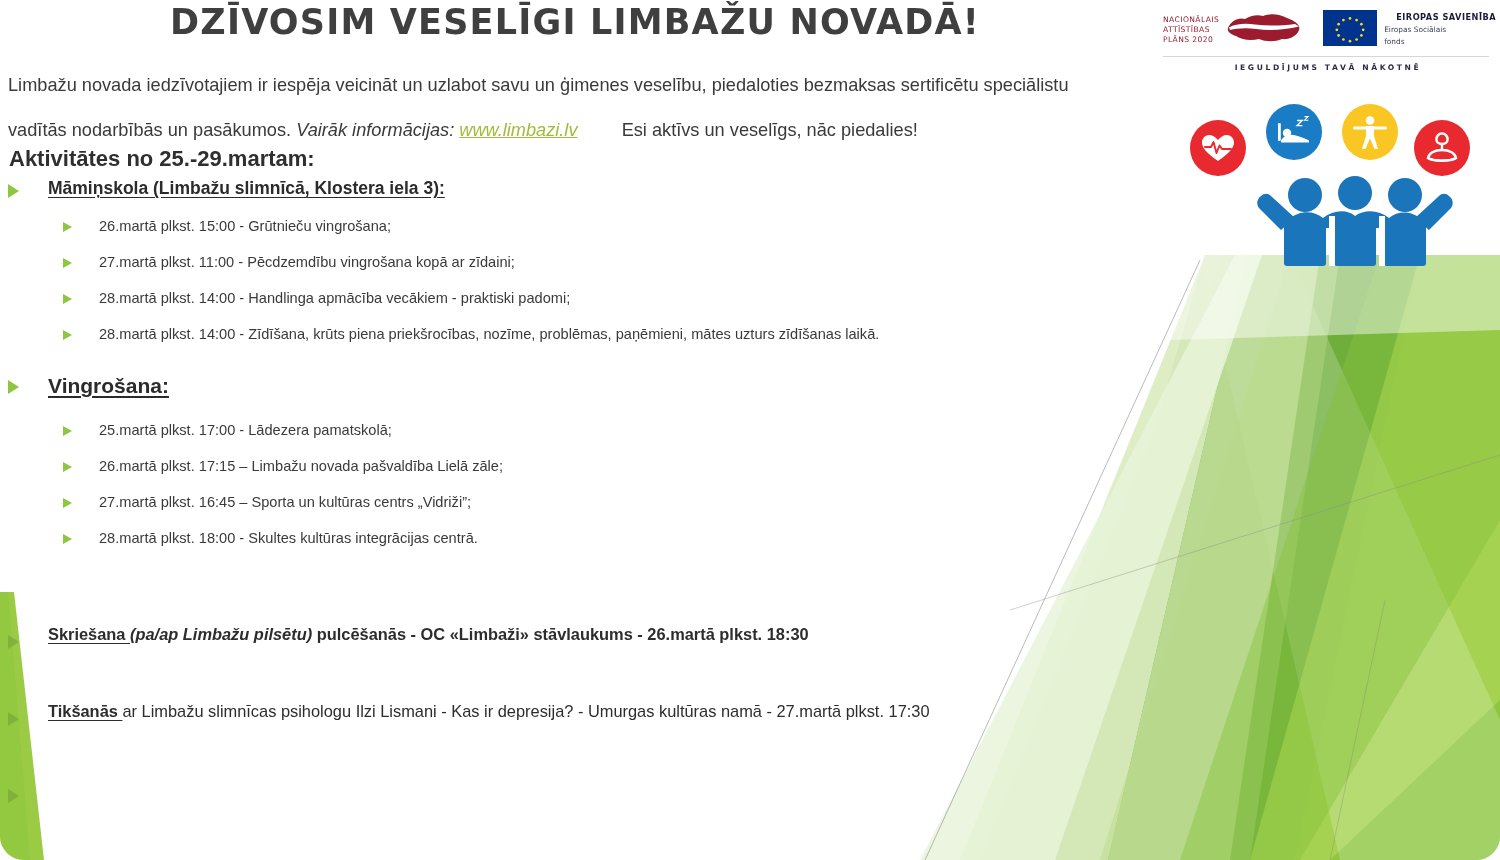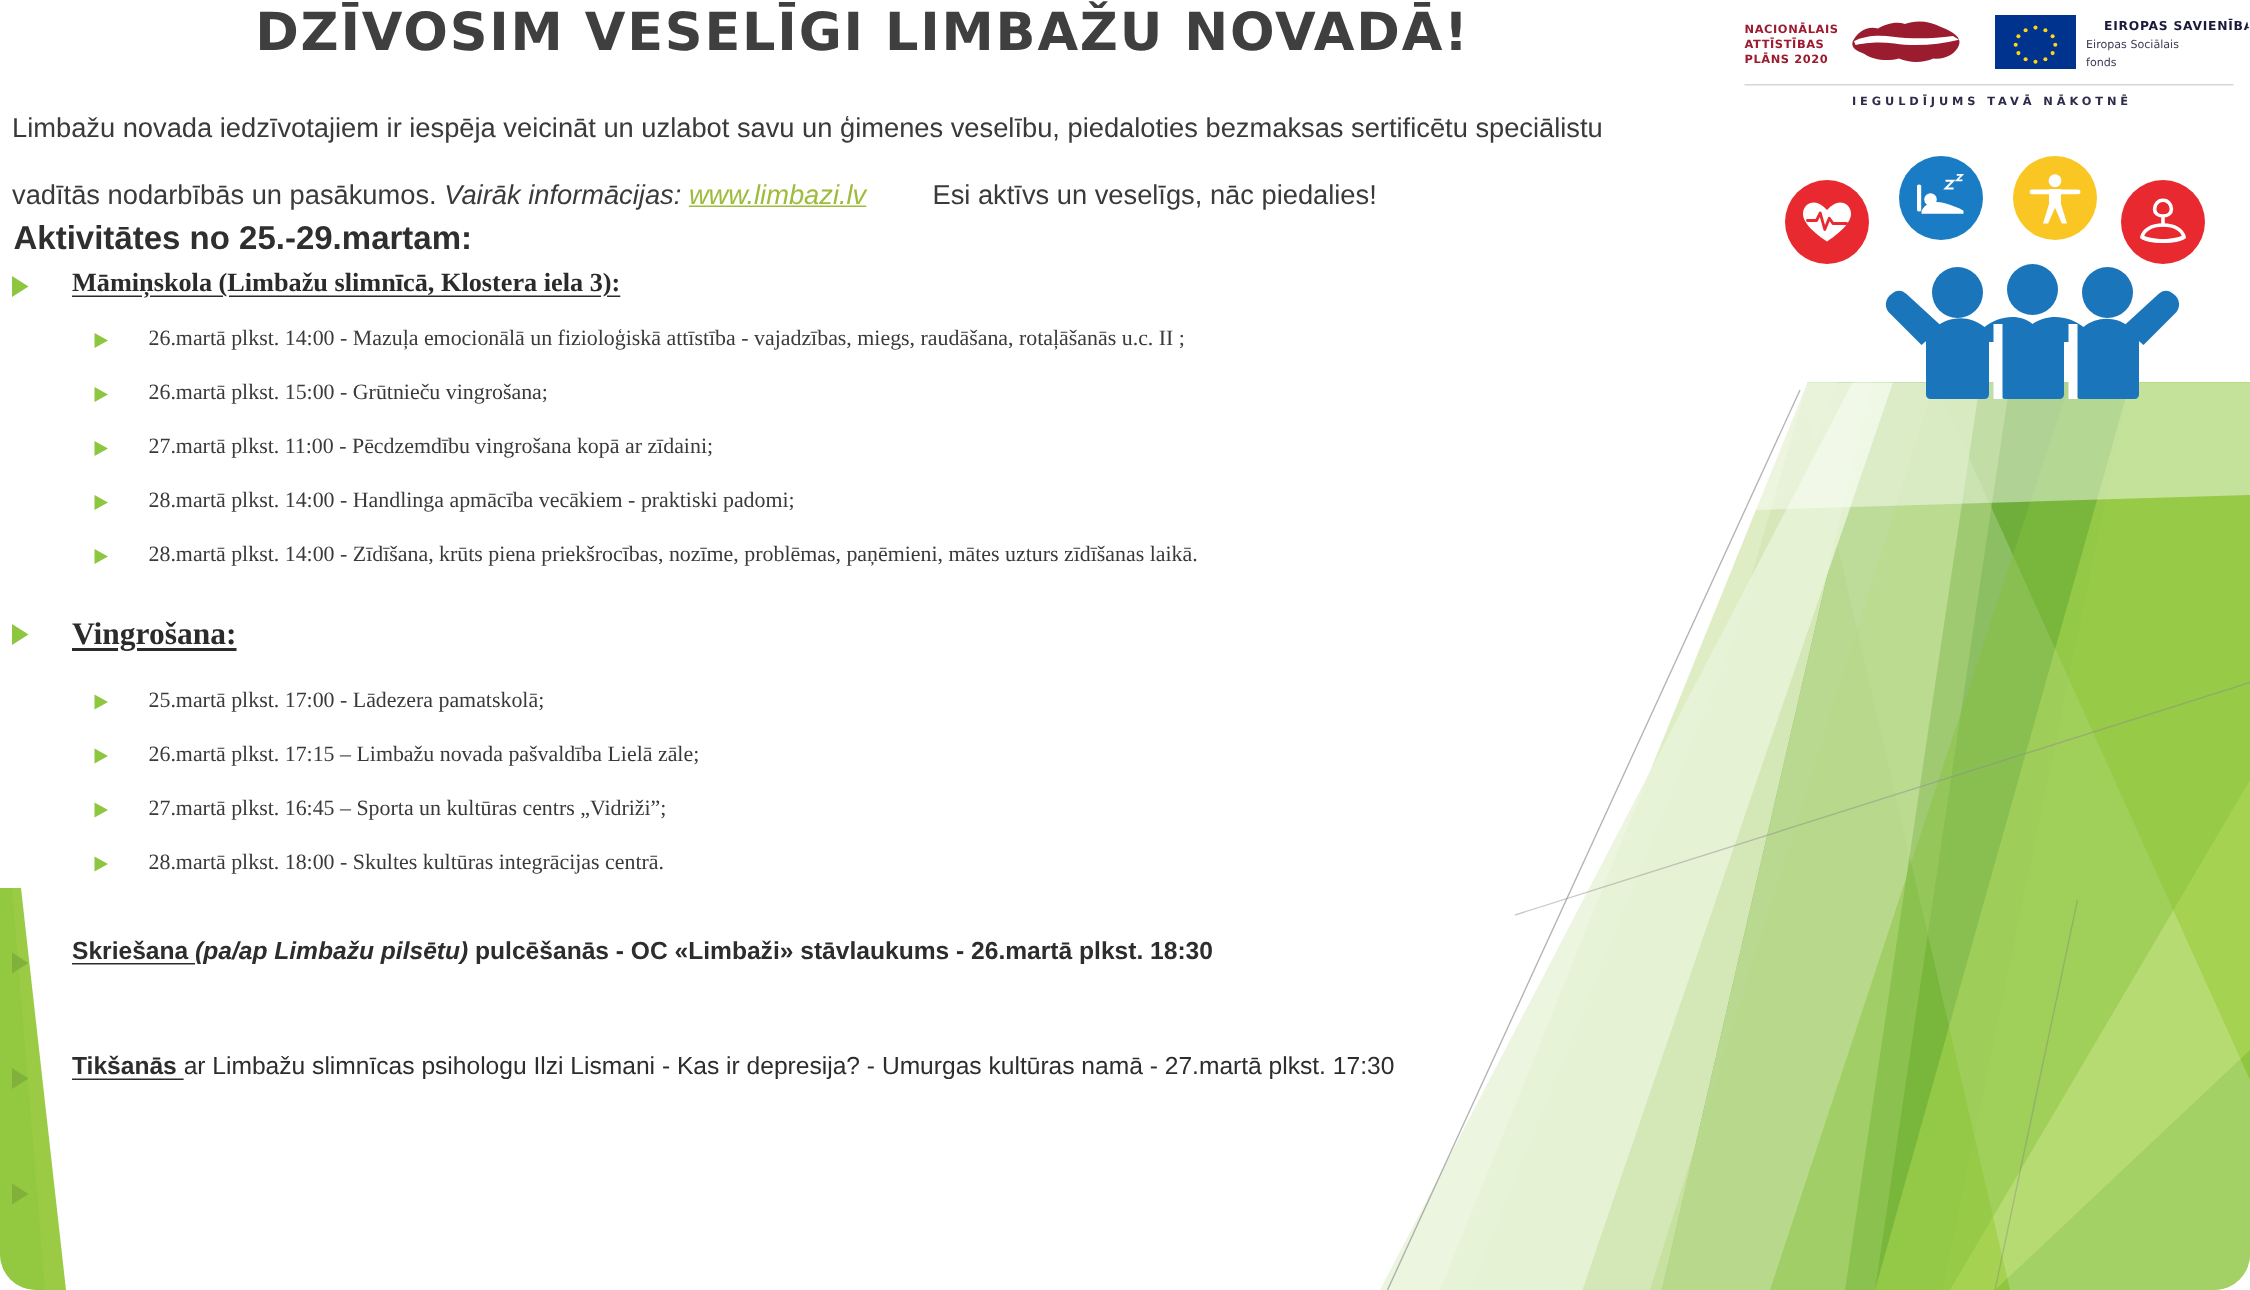--- a/index.html
+++ b/index.html
@@ -73,21 +73,20 @@
     font-weight: bold;
     color: #2f2f2f;
   }
 
   
   .bullets {
     position: absolute;
     left: 0;
     top: 178px;
     width: 1160px;
-    font-family: Liberation Serif, serif;
   }
   .row {
     position: relative;
     display: flex;
     align-items: flex-start;
   }
   .tri {
     flex: none;
     width: 0;
     height: 0;
@@ -178,21 +177,21 @@
     left: 1163px;
     top: 6px;
     width: 330px;
     height: 48px;
     display: flex;
     align-items: center;
   }
   .nap-text {
     font-family: "DejaVu Sans", sans-serif;
     font-size: 7.6px;
-    font-weight: bold;
+    font-weight: normal;
     letter-spacing: .4px;
     color: #9c1b2e;
     line-height: 10px;
     white-space: nowrap;
   }
   .lv-map { margin-left: 6px; }
   .vsep {
     width: 1px;
     height: 34px;
     background: #c9c9c9;
@@ -316,24 +315,20 @@
   <div class="subhead">Aktivitātes no 25.-29.martam:</div>
 
   <div class="bullets">
 
     <div class="group">
       <div class="row lvl1">
         <span class="tri"></span>
         <span class="txt">Māmiņskola (Limbažu slimnīcā, Klostera iela 3):</span>
       </div>
       <div style="height:14px"></div>
-      <div class="row lvl2">
-        <span class="tri"></span>
-        <span class="txt">26.martā plkst. 14:00 - Mazuļa emocionālā un fizioloģiskā attīstība - vajadzības, miegs, raudāšana, rotaļāšanās u.c. II ;</span>
-      </div>
       <div class="row lvl2">
         <span class="tri"></span>
         <span class="txt">26.martā plkst. 15:00 - Grūtnieču vingrošana;</span>
       </div>
       <div class="row lvl2">
         <span class="tri"></span>
         <span class="txt">27.martā plkst. 11:00 - Pēcdzemdību vingrošana kopā ar zīdaini;</span>
       </div>
       <div class="row lvl2">
         <span class="tri"></span>

